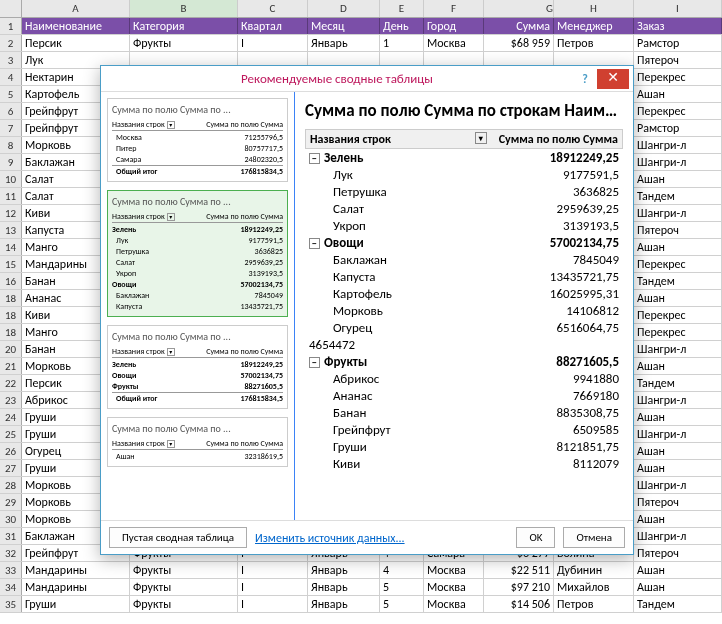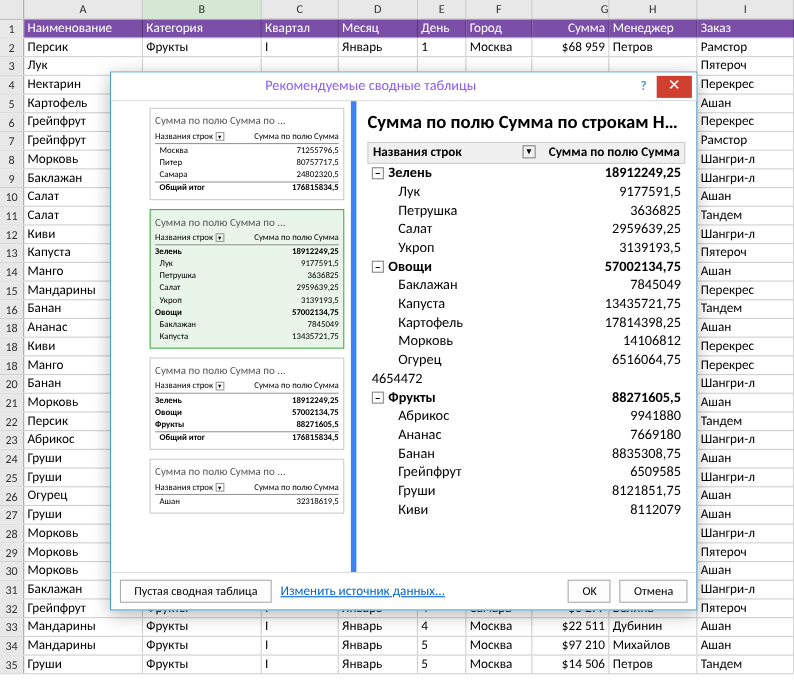--- a/index.html
+++ b/index.html
@@ -15,25 +15,25 @@
 .cell { border-right: 1px solid #d0d0d0; padding: 0 3px; font-size: 12px; line-height: 17px; white-space: nowrap; overflow: hidden; }
 .hdr-row .cell { background: #7b4fa8; color: #fff; font-weight: normal; border-right: 1px solid #5a3a7a; }
 
 .cA { width: 108px; } .cB { width: 108px; } .cC { width: 70px; } .cD { width: 72px; }
 .cE { width: 44px; } .cF { width: 60px; } .cG { width: 70px; text-align: right; } .cH { width: 80px; } .cI { width: 88px; }
 .col-h.cA{width:108px}.col-h.cB{width:108px}.col-h.cC{width:70px}.col-h.cD{width:72px}.col-h.cE{width:44px}.col-h.cF{width:60px}.col-h.cG{width:70px}.col-h.cH{width:80px}.col-h.cI{width:88px}
 
 
 .dialog { position: absolute; top: 65px; left: 100px; width: 534px; height: 490px; background: #fff; border: 1px solid #4a9dc7; box-shadow: 0 4px 16px rgba(0,0,0,.3); }
 .dlg-title { background: #fff; height: 26px; display: flex; align-items: center; border-bottom: 1px solid #ddd; }
-.dlg-title-text { flex: 1; text-align: center; font-size: 13px; color: #8b5cf6; }
+.dlg-title-text { flex: 1; text-align: center; font-size: 13px; color: #be185d; }
 .dlg-help { width: 24px; text-align: center; color: #4a9dc7; font-weight: bold; cursor: pointer; }
 .dlg-close { width: 32px; height: 20px; background: #d04030; color: #fff; text-align: center; line-height: 18px; font-size: 14px; margin-right: 4px; cursor: pointer; }
 .dlg-body { display: flex; height: 428px; }
-.dlg-left { width: 194px; border-right: 5px solid #3b82f6; padding: 6px; overflow: hidden; margin-left: 29px; }
+.dlg-left { width: 194px; border-right: 1px solid #3b82f6; padding: 6px; overflow: hidden; }
 .dlg-right { flex: 1; padding: 8px 10px; overflow: hidden; }
 
 .thumb { border: 1px solid #ccc; margin-bottom: 8px; padding: 4px; background: #fff; }
 .thumb.sel { border: 1px solid #4caf50; background: #e8f5e8; }
 .thumb-title { font-size: 10px; color: #555; margin-bottom: 3px; white-space: nowrap; overflow: hidden; text-overflow: ellipsis; }
 .thumb-hdr { display: flex; font-size: 8px; border-bottom: 1px solid #999; padding-bottom: 1px; margin-bottom: 1px; }
 .thumb-hdr span:first-child { flex: 1; }
 .thumb-hdr .dd { display:inline-block; width:8px; height:8px; border:1px solid #999; font-size:6px; text-align:center; line-height:6px; margin-left:2px; }
 .thumb-row { display: flex; font-size: 8px; line-height: 11px; }
 .thumb-row span:first-child { flex: 1; padding-left: 4px; }
@@ -629,21 +629,21 @@
           <div class="pvt-row item">
             <span class="lbl">Баклажан</span>
             <span class="val">7845049</span>
           </div>
           <div class="pvt-row item">
             <span class="lbl">Капуста</span>
             <span class="val">13435721,75</span>
           </div>
           <div class="pvt-row item">
             <span class="lbl">Картофель</span>
-            <span class="val">17814398,25</span>
+            <span class="val">16025995,31</span>
           </div>
           <div class="pvt-row item">
             <span class="lbl">Морковь</span>
             <span class="val">14106812</span>
           </div>
           <div class="pvt-row item">
             <span class="lbl">Огурец</span>
             <span class="val">6516064,75</span>
           </div>
           <div class="pvt-row item">

